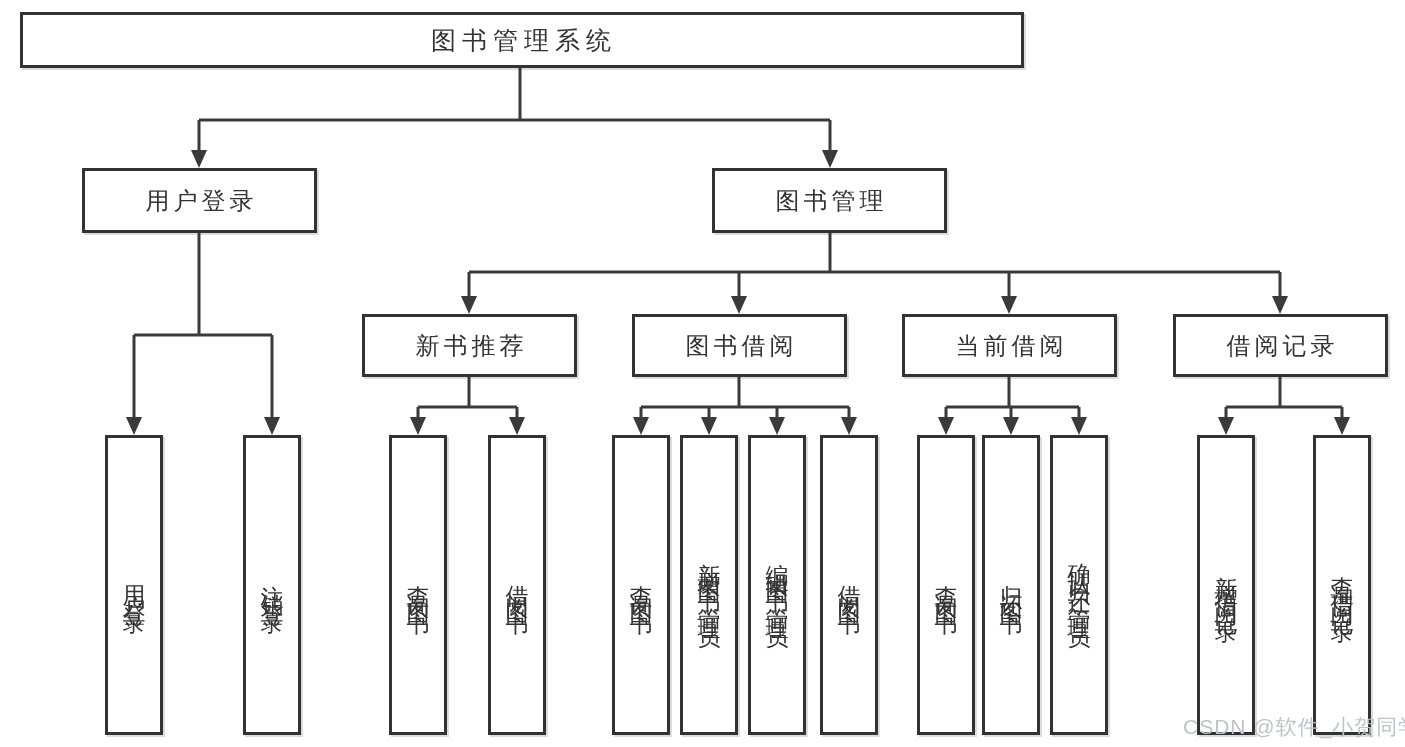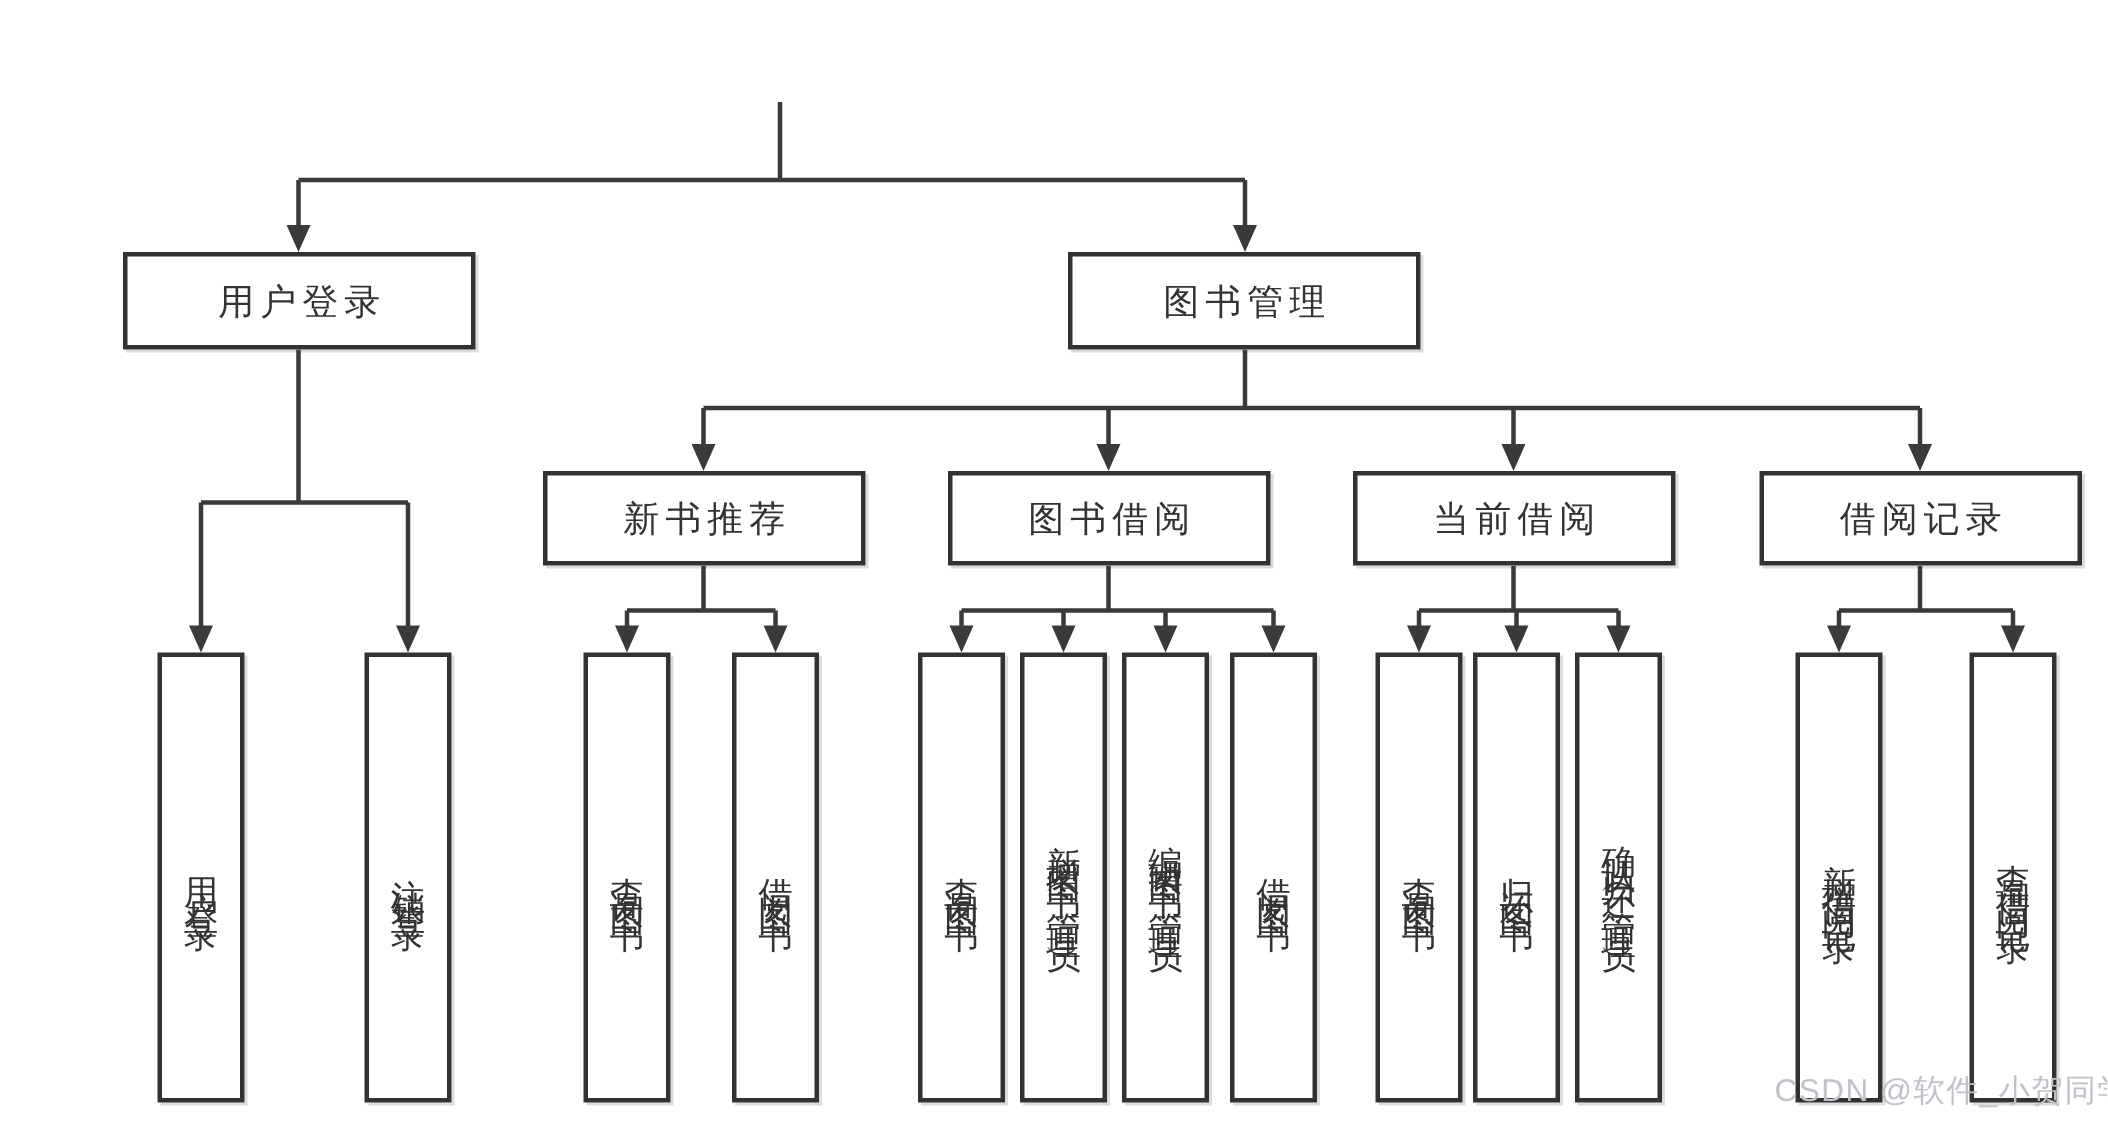--- a/index.html
+++ b/index.html
@@ -119,20 +119,23 @@
       <path class="arrow" d="M1071,417 L1087,417 L1079,435 Z"></path>
     </g>
 
     <g>
       <path class="line" d="M1280,377 V407 M1226,407 H1342 M1226,407 V419 M1342,407 V419"></path>
       <path class="arrow" d="M1218,417 L1234,417 L1226,435 Z"></path>
       <path class="arrow" d="M1334,417 L1350,417 L1342,435 Z"></path>
     </g>
   </svg>
 
+  <div class="box h-box title-box" style="left:20px; top:12px; width:1004px; height:56px;">
+    <span>图书管理系统</span>
+  </div>
 
   <div class="box h-box" style="left:82px; top:168px; width:235px; height:65px;">
     <span>用户登录</span>
   </div>
   <div class="box h-box" style="left:712px; top:168px; width:235px; height:65px;">
     <span>图书管理</span>
   </div>
 
   <div class="box h-box" style="left:362px; top:314px; width:215px; height:63px;">
     <span>新书推荐</span>

